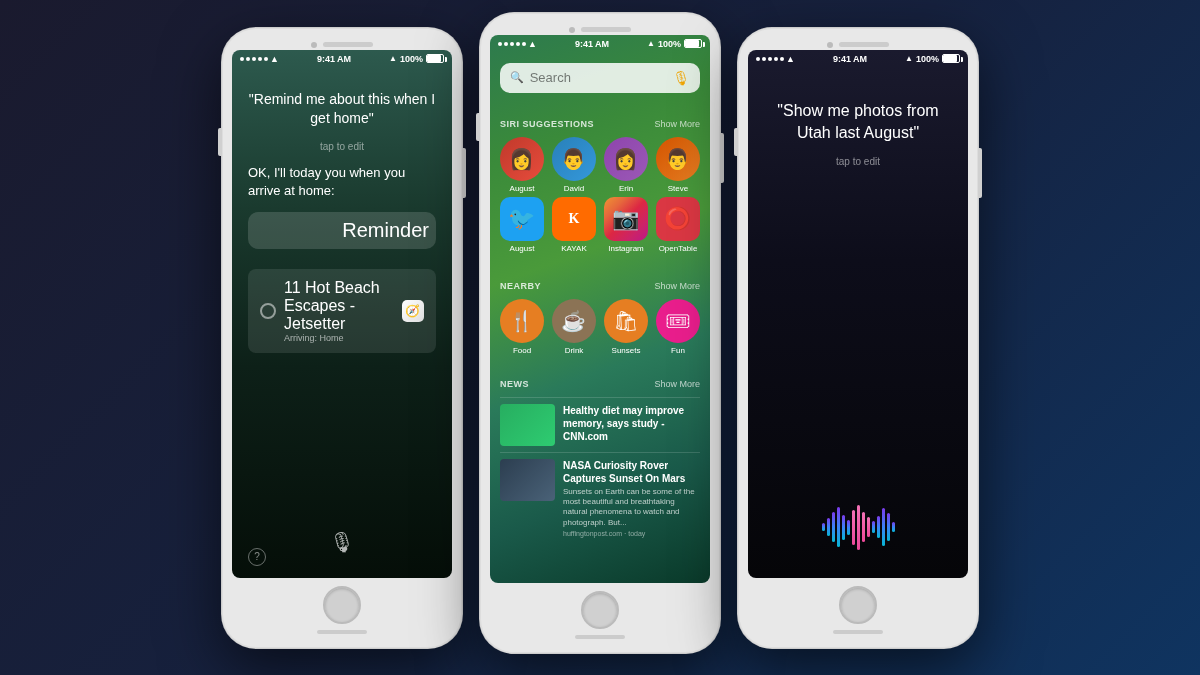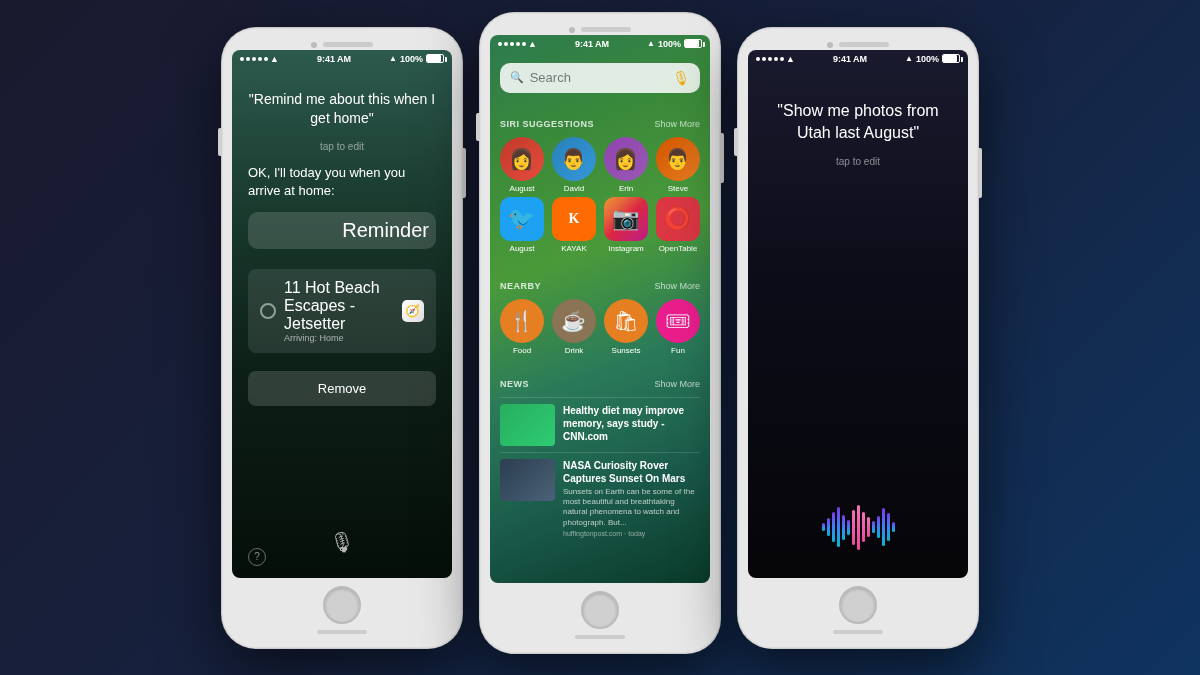--- a/index.html
+++ b/index.html
@@ -533,21 +533,20 @@
 
         <div class="reminder-item">
           <div class="reminder-circle"></div>
           <div class="reminder-text">
             <div class="reminder-title">11 Hot Beach Escapes - Jetsetter</div>
             <div class="reminder-subtitle">Arriving: Home</div>
           </div>
           <div class="safari-icon">🧭</div>
         </div>
 
-        <div class="remove-btn">Remove</div>
 
         <div style="flex:1;"></div>
         <div class="siri-mic">
           <span class="mic-icon">🎙</span>
         </div>
         <div class="help-btn">?</div>
       </div>
     </div>
     <div class="home-button"></div>
     <div class="iphone-bottom">

